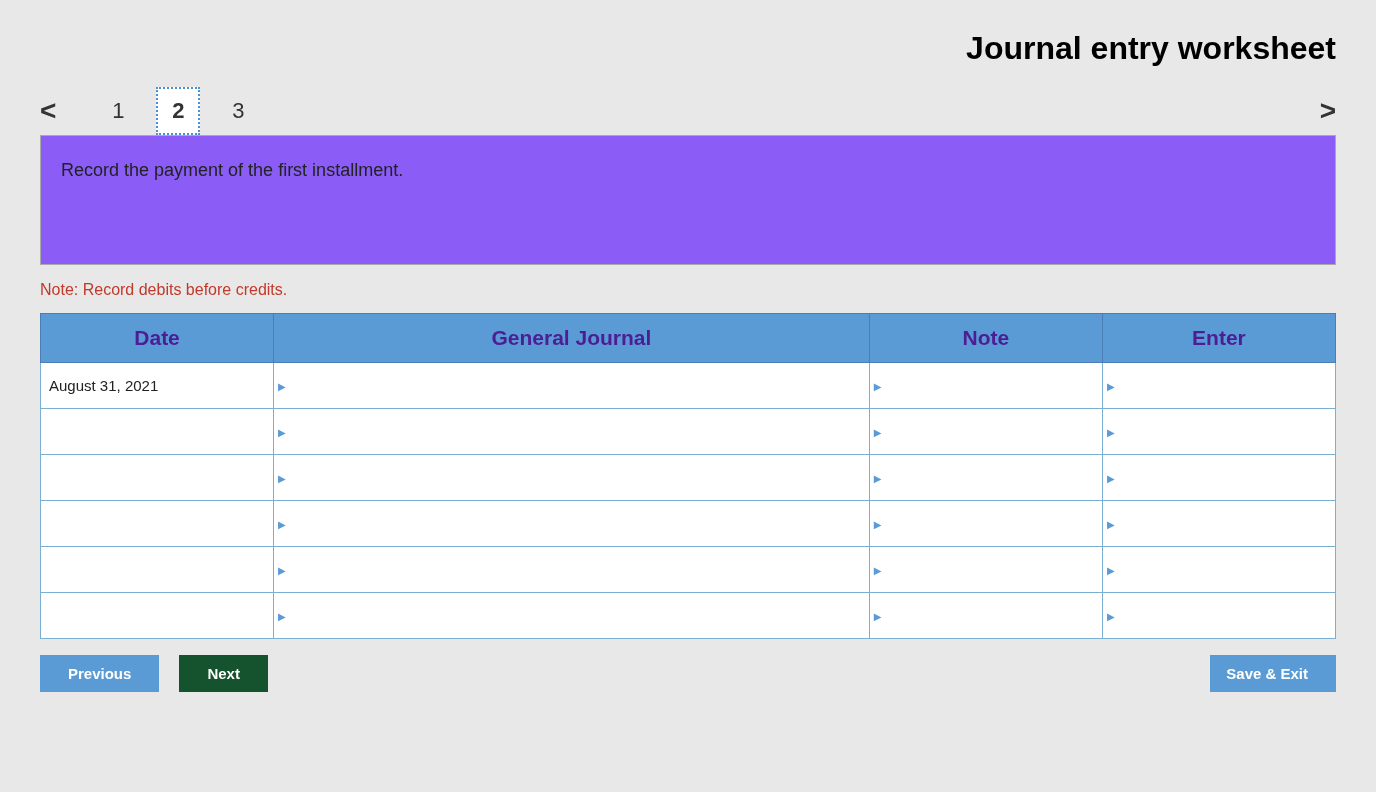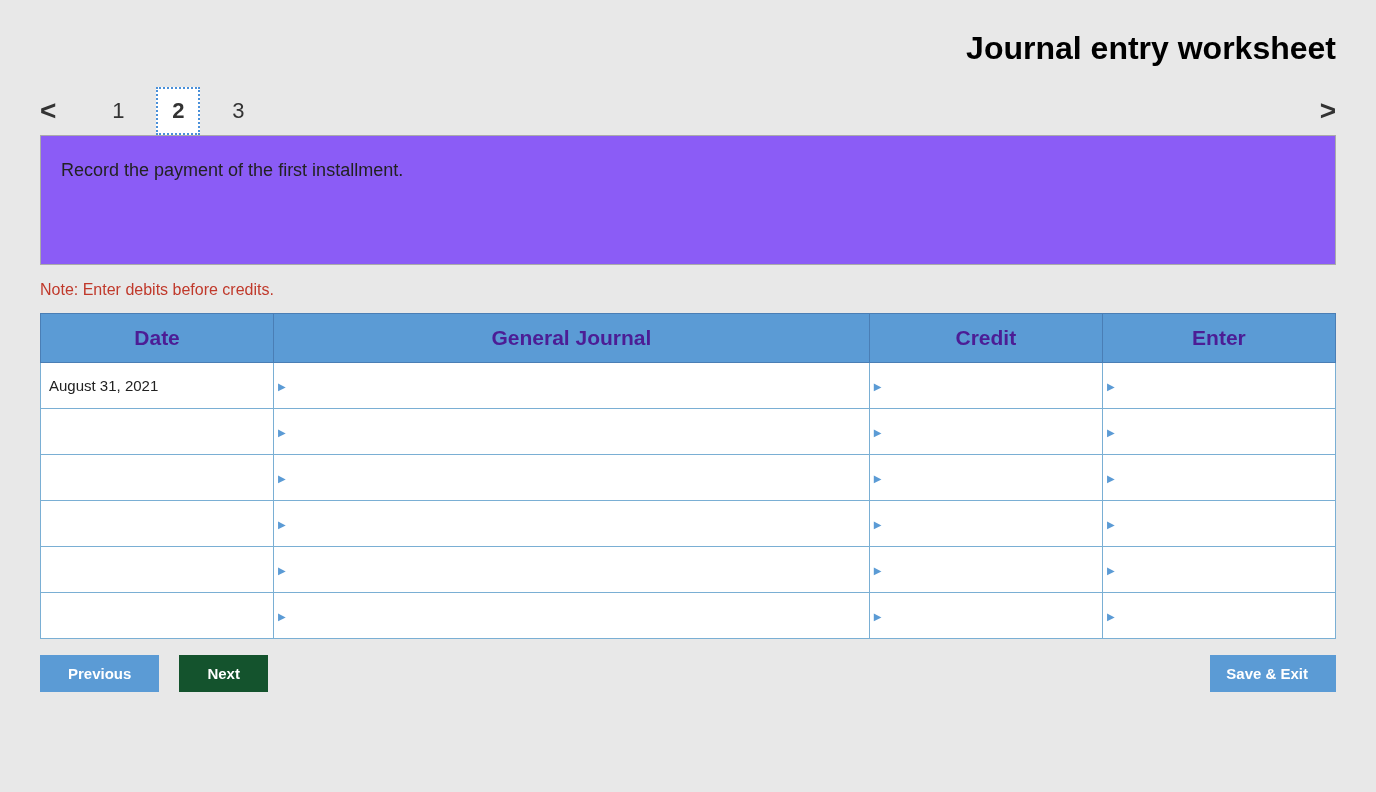--- a/index.html
+++ b/index.html
@@ -195,28 +195,28 @@
     <div class="nav-num active">2</div>
     <div class="nav-num">3</div>
   </div>
   <span class="nav-arrow nav-arrow-right">&gt;</span>
 </div>
 
 <div class="instruction-box">
   <span>Record the payment of the first installment.</span>
 </div>
 
-<div class="note-text">Note: Enter debits before credits.</div>
+<div class="note-text">Note: Record debits before credits.</div>
 
 <table class="journal-table">
   <thead>
     <tr>
       <th class="col-date">Date</th>
       <th class="col-journal">General Journal</th>
-      <th class="col-debit">Credit</th>
+      <th class="col-debit">Note</th>
       <th class="col-credit">Enter</th>
     </tr>
   </thead>
   <tbody id="table-body">
   <tr>
         <td class="date-cell">August 31, 2021</td>
         <td class="input-cell"><input type="text" class="cell-input" style=""></td>
         <td class="input-cell"><input type="text" class="cell-input" style=""></td>
         <td class="input-cell"><input type="text" class="cell-input" style=""></td>
       </tr>

